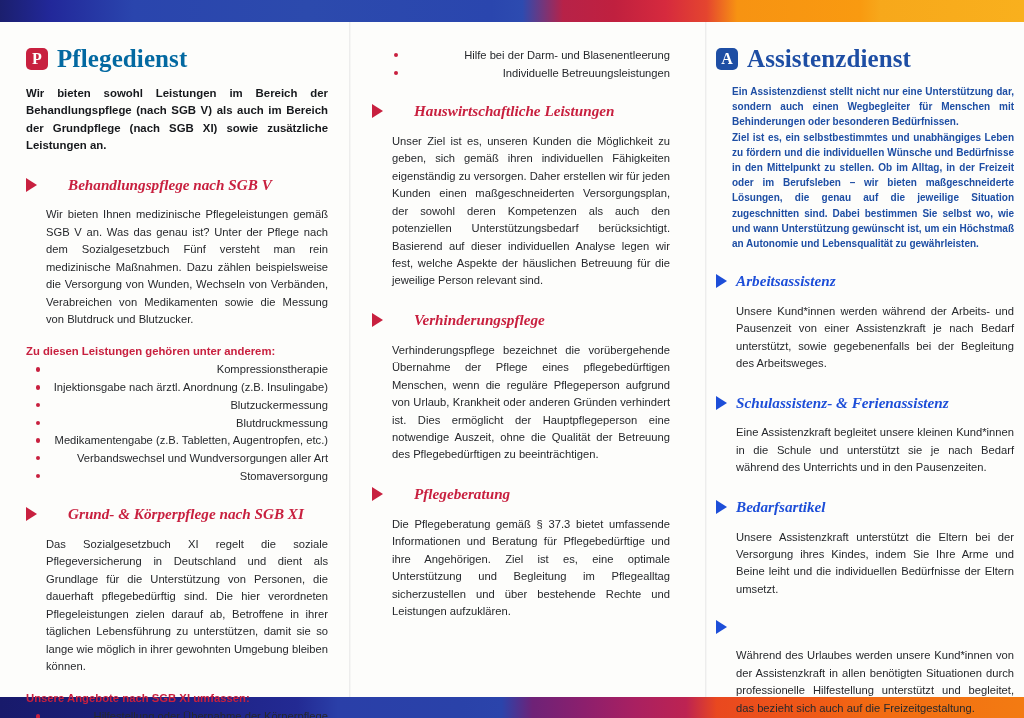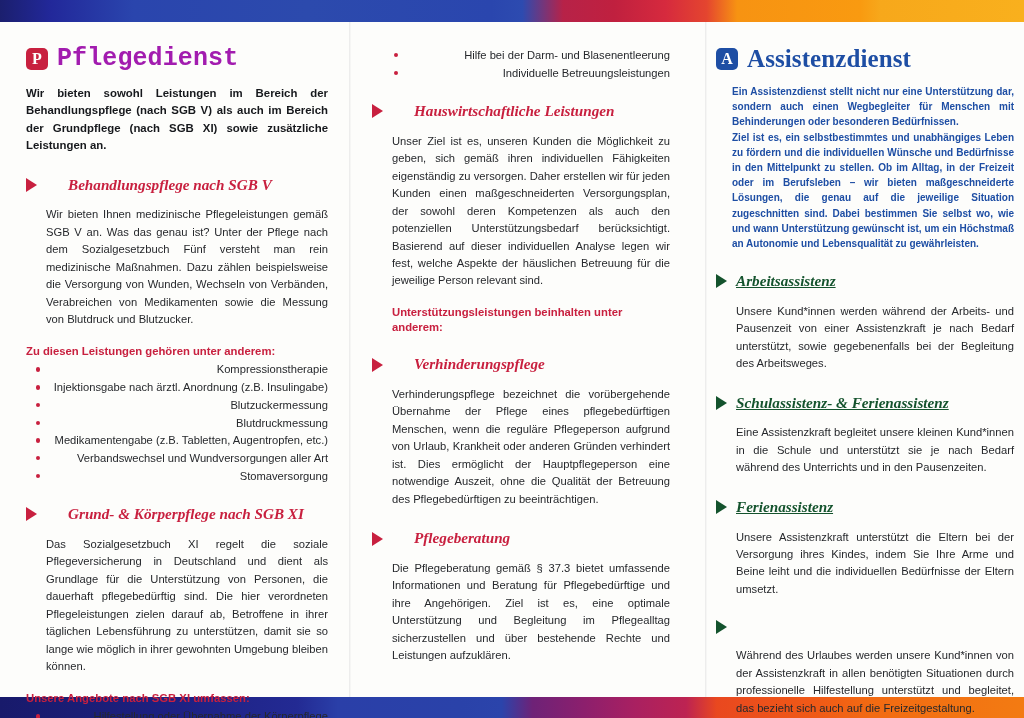--- a/index.html
+++ b/index.html
@@ -99,21 +99,21 @@
   }
   .badge-red  { background: #c8203f; }
   .badge-blue { background: #1e4ea4; }
   .masthead-title {
     font-family: "Liberation Serif", serif;
     font-weight: bold;
     font-size: 25px;
     letter-spacing: 0.1px;
     line-height: 1;
   }
-  .title-red  { color: #a21caf; font-family: Liberation Mono, monospace; }
+  .title-red  { color: #0369a1; }
   .title-blue { color: #1e4ea4; text-align: right; }
 
   
   .intro {
     font-size: 11.4px;
     font-weight: bold;
     color: #16181c;
     line-height: 1.53;
     text-align: justify;
     margin: 14px 0 0 0;
@@ -143,21 +143,21 @@
     flex: none;
   }
   .section-title {
     font-family: "Liberation Serif", serif;
     font-style: italic;
     font-weight: bold;
     font-size: 15.2px;
     line-height: 1.1;
   }
   .sec-red  { color: #c8203f; gap: 31px; }
-  .sec-blue { color: #14532d; text-decoration: underline; }
+  .sec-blue { color: #1d4ed8; }
 
   
   .body-text {
     font-size: 11.2px;
     color: #26282c;
     line-height: 1.56;
     text-align: justify;
     margin: 13px 0 0 0;
     padding-left: 20px;
   }
@@ -254,21 +254,20 @@
       <ul class="bullets">
         <li>Hilfe bei der Darm- und Blasenentleerung</li>
         <li>Individuelle Betreuungsleistungen</li>
       </ul>
 
       <div class="section-head sec-red">
         <span class="arrow"></span>
         <span class="section-title">Hauswirtschaftliche Leistungen</span>
       </div>
       <p class="body-text">Unser Ziel ist es, unseren Kunden die Möglichkeit zu geben, sich gemäß ihren individuellen Fähigkeiten eigenständig zu versorgen. Daher erstellen wir für jeden Kunden einen maßgeschneiderten Versorgungsplan, der sowohl deren Kompetenzen als auch den potenziellen Unterstützungsbedarf berücksichtigt. Basierend auf dieser individuellen Analyse legen wir fest, welche Aspekte der häuslichen Betreuung für die jeweilige Person relevant sind.</p>
-      <p class="list-label indent">Unterstützungsleistungen beinhalten unter anderem:</p>
 
       <div class="section-head sec-red">
         <span class="arrow"></span>
         <span class="section-title">Verhinderungspflege</span>
       </div>
       <p class="body-text">Verhinderungspflege bezeichnet die vorübergehende Übernahme der Pflege eines pflegebedürftigen Menschen, wenn die reguläre Pflegeperson aufgrund von Urlaub, Krankheit oder anderen Gründen verhindert ist. Dies ermöglicht der Hauptpflegeperson eine notwendige Auszeit, ohne die Qualität der Betreuung des Pflegebedürftigen zu beeinträchtigen.</p>
 
       <div class="section-head sec-red">
         <span class="arrow"></span>
         <span class="section-title">Pflegeberatung</span>
@@ -293,21 +292,21 @@
       <p class="body-text">Unsere Kund*innen werden während der Arbeits- und Pausenzeit von einer Assistenzkraft je nach Bedarf unterstützt, sowie gegebenenfalls bei der Begleitung des Arbeitsweges.</p>
 
       <div class="section-head sec-blue">
         <span class="arrow"></span>
         <span class="section-title">Schulassistenz- &amp; Ferienassistenz</span>
       </div>
       <p class="body-text">Eine Assistenzkraft begleitet unsere kleinen Kund*innen in die Schule und unterstützt sie je nach Bedarf während des Unterrichts und in den Pausenzeiten.</p>
 
       <div class="section-head sec-blue">
         <span class="arrow"></span>
-        <span class="section-title">Ferienassistenz</span>
+        <span class="section-title">Bedarfsartikel</span>
       </div>
       <p class="body-text">Unsere Assistenzkraft unterstützt die Eltern bei der Versorgung ihres Kindes, indem Sie Ihre Arme und Beine leiht und die individuellen Bedürfnisse der Eltern umsetzt.</p>
 
       <div class="section-head sec-blue">
         <span class="arrow"></span>
       </div>
       <p class="body-text">Während des Urlaubes werden unsere Kund*innen von der Assistenzkraft in allen benötigten Situationen durch professionelle Hilfestellung unterstützt und begleitet, das bezieht sich auch auf die Freizeitgestaltung.</p>
     </div>
 
   </div>

